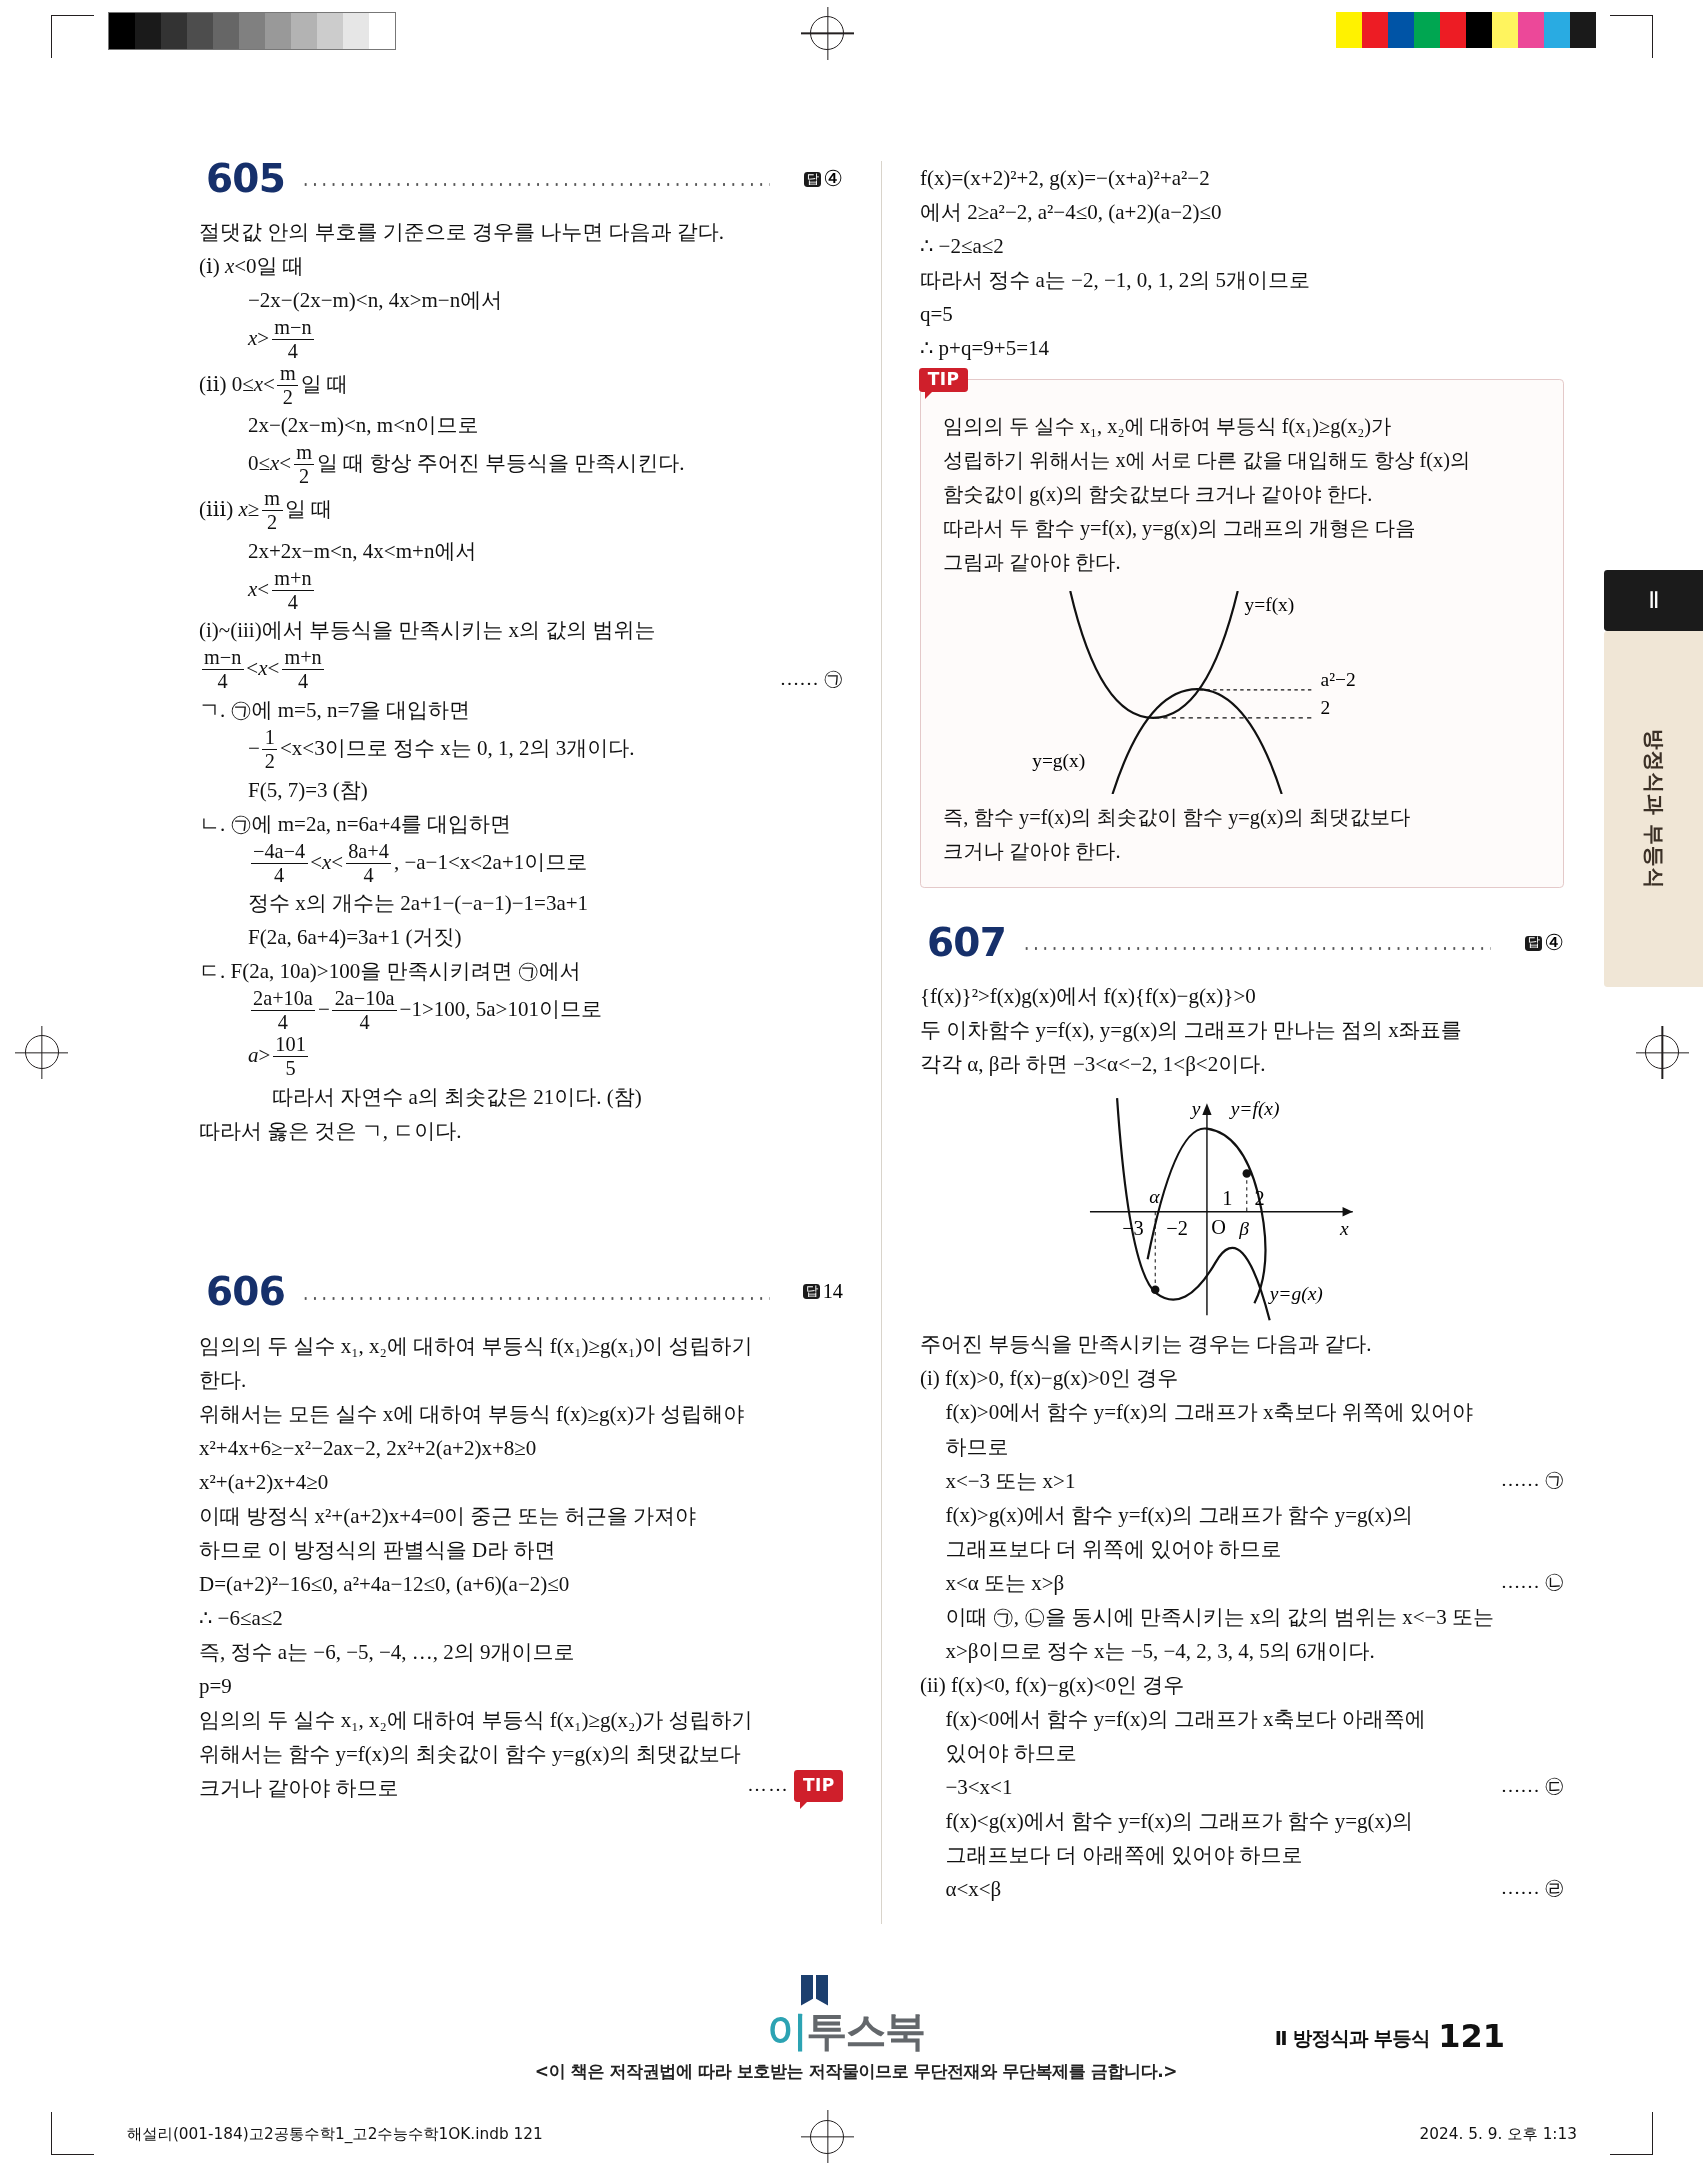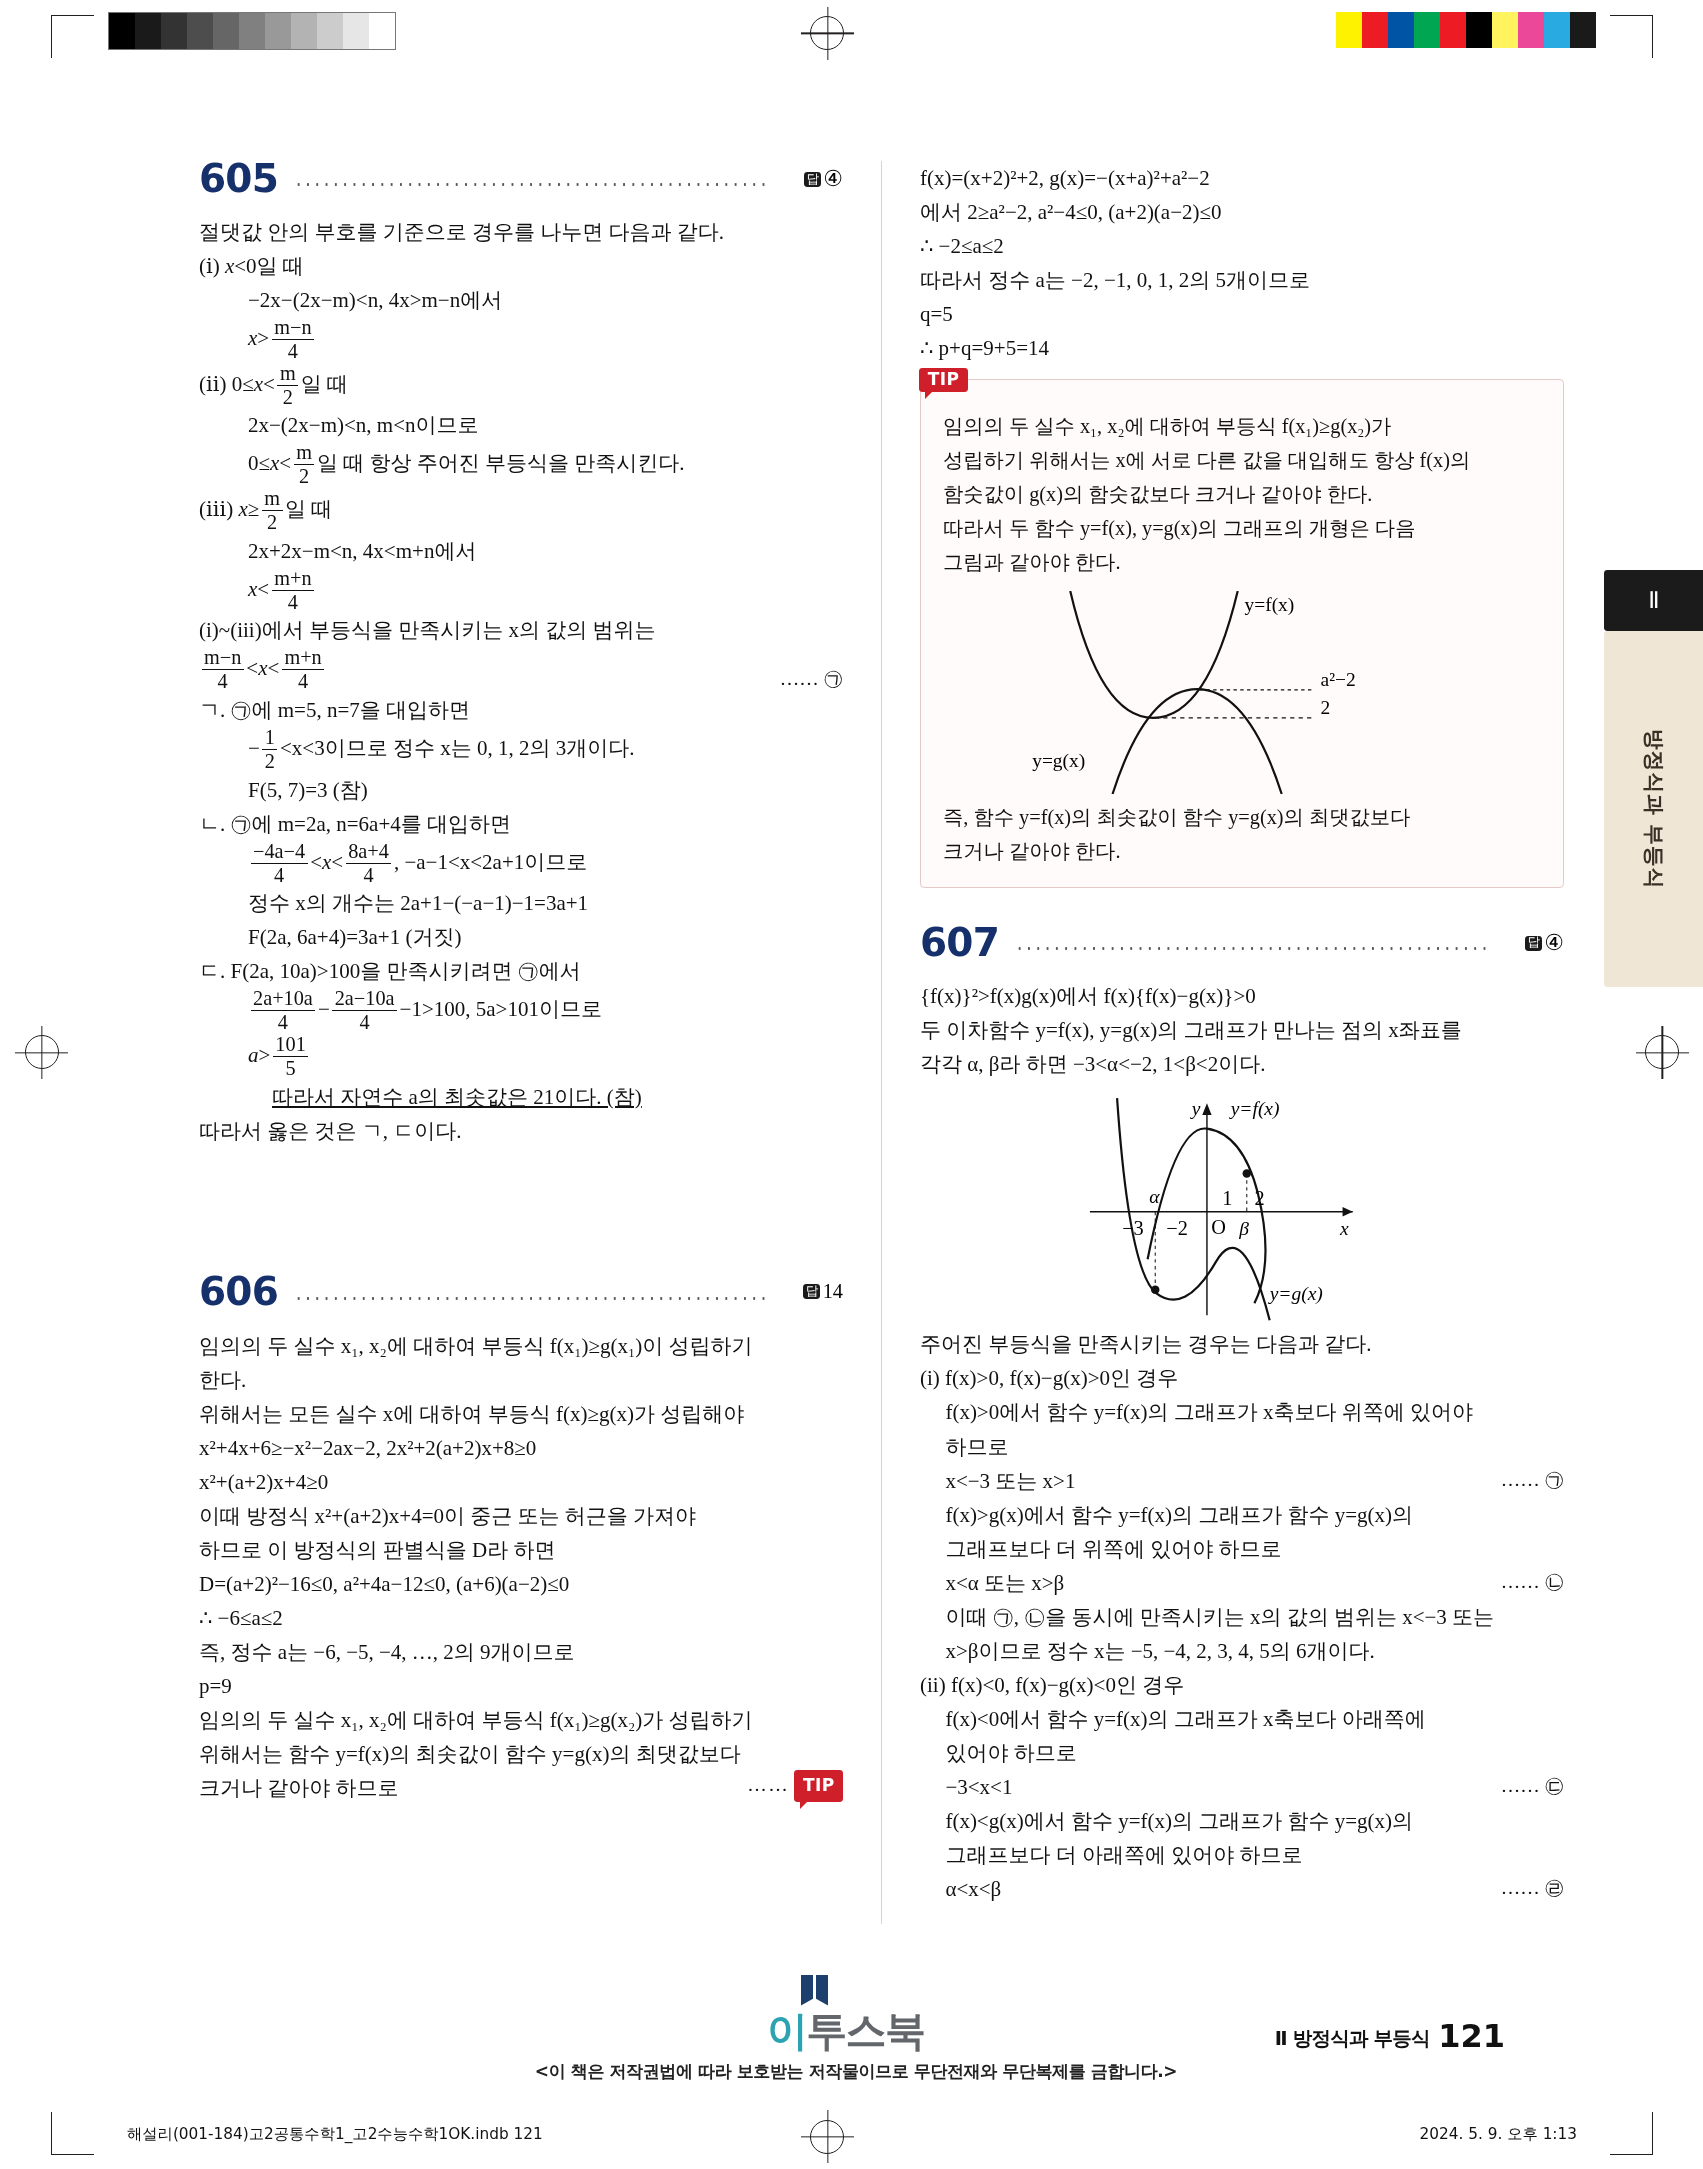--- a/index.html
+++ b/index.html
@@ -34,21 +34,21 @@
 
   
   .page{position:absolute;left:0;top:0;width:1704px;height:2170px;}
   .col{position:absolute;top:161px;width:644px;}
   .col-left{left:199px;}
   .col-right{left:920px;}
 
   .vline{position:absolute;left:881px;top:161px;width:0.8px;height:1763px;background:#d9d4cb;}
 
   
-  .prob{position:relative;margin-bottom:5.1px;height:49px;}
+  .prob{position:relative;margin-bottom:5.1px;height:49px;margin-left:7px;}
   .prob .num{
     font-family:"DejaVu Sans","Liberation Sans",sans-serif;
     font-weight:bold;font-size:39px;color:#16306b;
     letter-spacing:-0.8px;position:absolute;left:0;top:-5.1px;
   }
   .prob .leader{
     position:absolute;left:95px;right:73px;top:22px;height:3.4px;
     background-image:radial-gradient(circle,#555 1.2px,transparent 1.4px);
     background-size:9.3px 3.4px;background-repeat:repeat-x;
   }
@@ -56,21 +56,21 @@
   .prob .ans .dap{
     display:inline-block;background:#1b1b1b;color:#fff;border-radius:3.4px;
     font-size:12.7px;font-family:"Liberation Sans",sans-serif;
     padding:0.8px 2.5px;line-height:1.05;vertical-align:2.5px;letter-spacing:-0.8px;
   }
   .prob .ans .cir{font-size:22px;vertical-align:-0.8px;margin-left:2.5px;}
 
   .ln{font-size:21px;line-height:1.62;color:#111;white-space:nowrap;}
   .ind1{padding-left:25.4px;}
   .ind2{padding-left:49px;}
-  .ind3{padding-left:73px;text-decoration:underline;}
+  .ind3{padding-left:73px;}
   i.v{font-style:italic;font-family:"Liberation Serif",serif;}
   .frac{display:inline-block;vertical-align:-0.62em;text-align:center;margin:0 2.5px;}
   .frac .t{display:block;padding:0 2.5px;font-size:20.3px;line-height:1.08;}
   .frac .b{display:block;border-top:1.4px solid #111;padding:0 2.5px;font-size:20.3px;line-height:1.12;}
   .rel{position:relative;}
   .tagright{position:absolute;right:0;font-size:19.5px;white-space:nowrap;}
   .dots6{letter-spacing:1.7px;}
 
   
   .tipchip{

